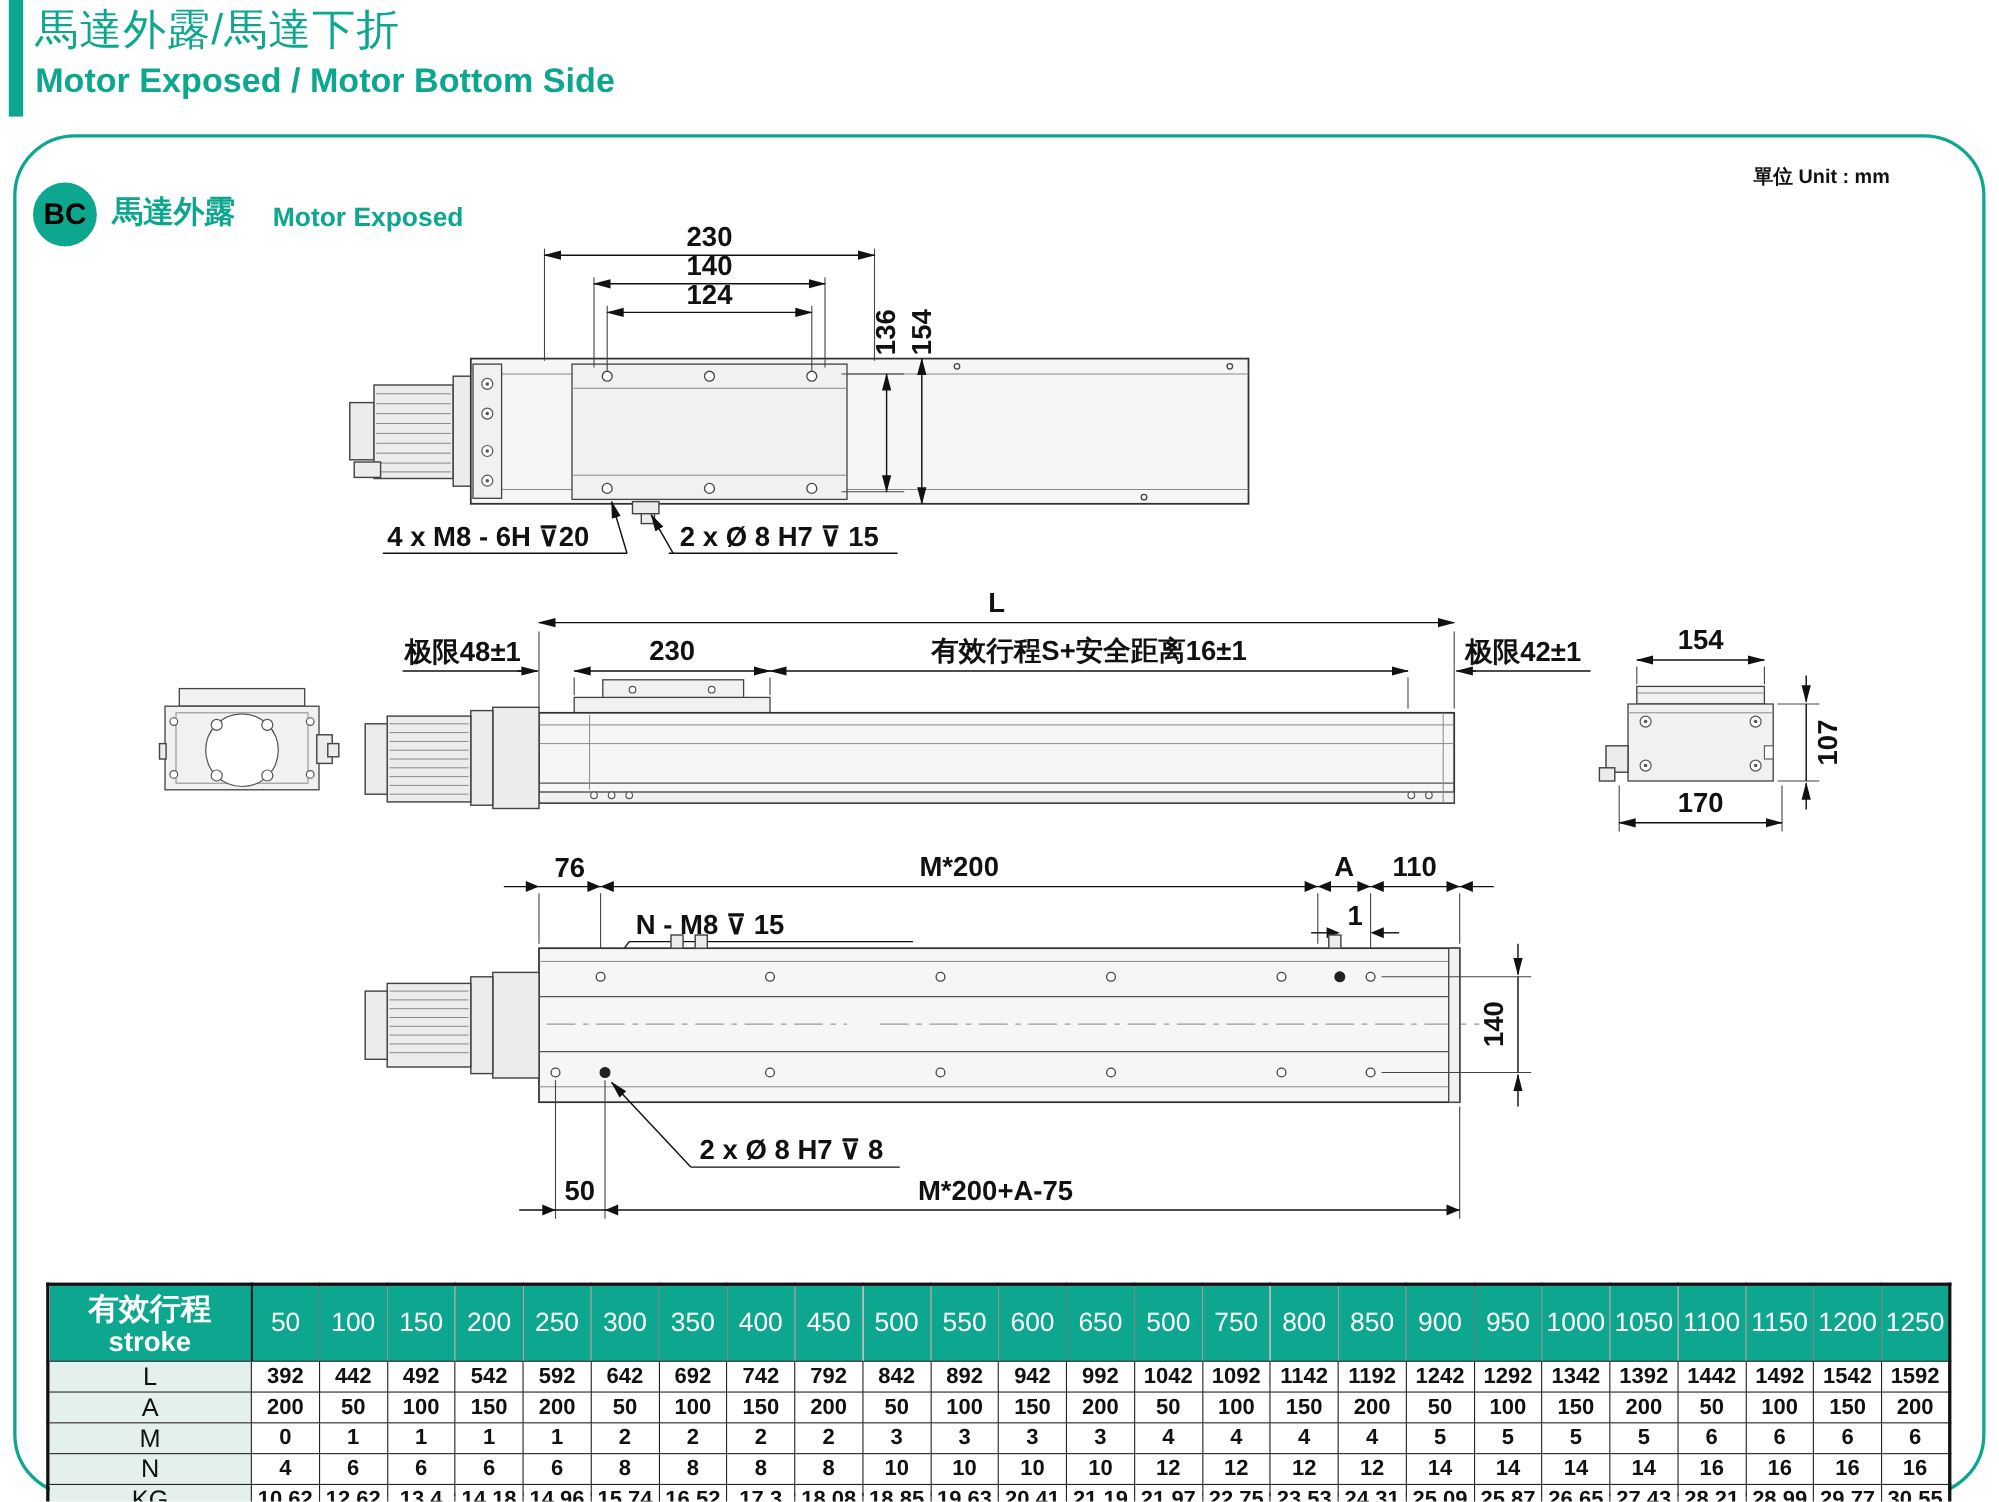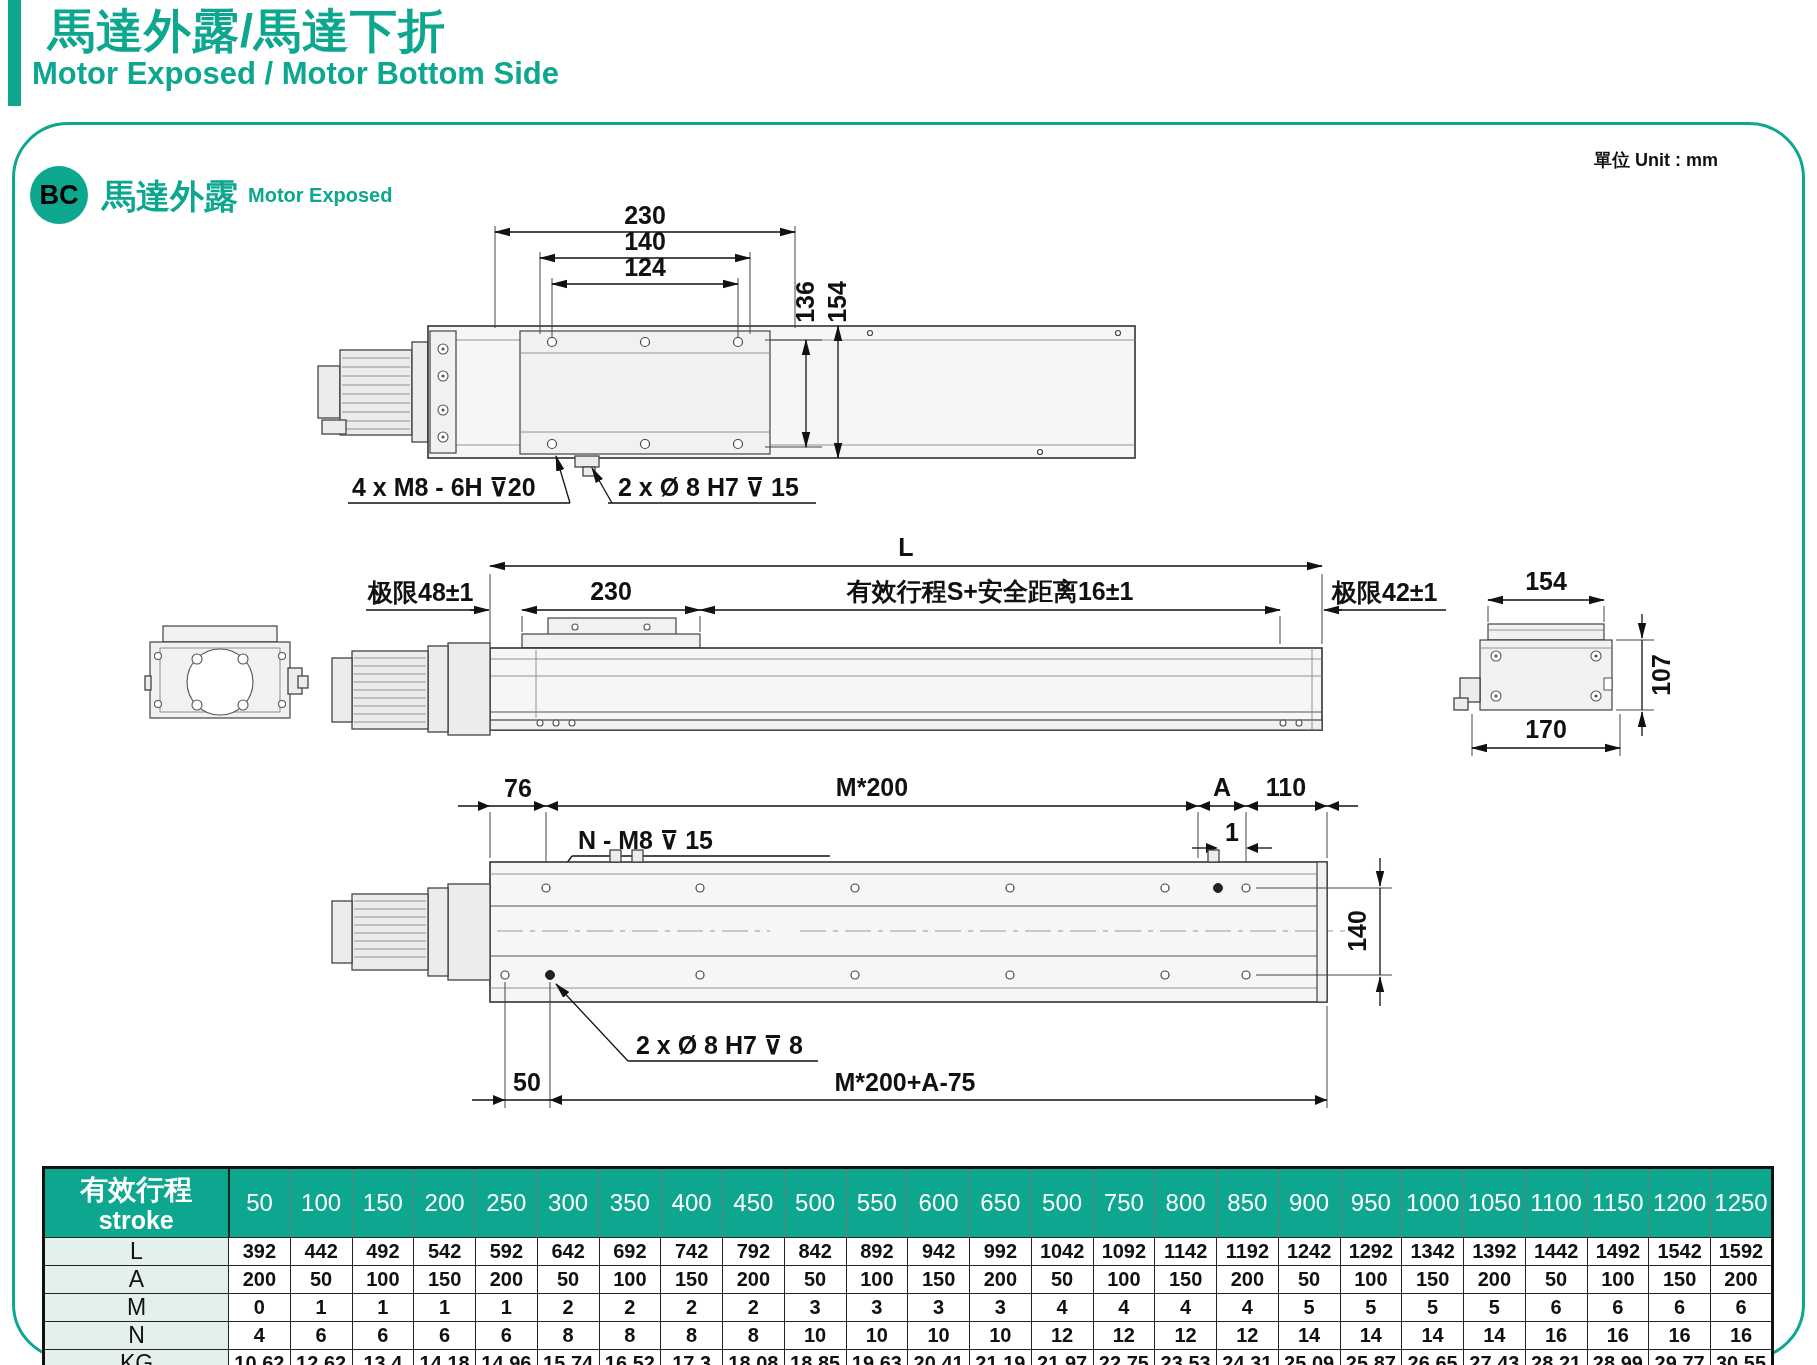--- a/index.html
+++ b/index.html
@@ -4,28 +4,28 @@
 <style>
   :root{
     --teal:#0ca78e;
     --row-label-bg:#e4f0ec;
     --line:#111;
   }
   *{margin:0;padding:0;box-sizing:border-box}
   html,body{width:1817px;height:1365px;background:#fff;font-family:"Liberation Sans",sans-serif;position:relative;overflow:hidden}
 
   .accent-bar{position:absolute;left:8px;top:0;width:13px;height:106px;background:var(--teal)}
-  .title-zh{position:absolute;left:48px;top:0px;font-size:47px;font-weight:bold;color:var(--teal);letter-spacing:1px}
+  .title-zh{position:absolute;left:32px;top:0px;font-size:39px;font-weight:normal;color:var(--teal);letter-spacing:1px}
   .title-en{position:absolute;left:32px;top:56px;font-size:31px;font-weight:bold;color:var(--teal)}
 
   .panel{position:absolute;left:12px;top:122px;width:1793px;height:1238px;border:3px solid var(--teal);border-radius:56px;background:#fff}
 
   .badge{position:absolute;left:30px;top:166px;width:58px;height:58px;border-radius:50%;background:var(--teal);color:#000000;font-size:27px;font-weight:bold;display:flex;align-items:center;justify-content:center}
-  .section-zh{position:absolute;left:102px;top:174px;font-size:34px;font-weight:bold;color:var(--teal)}
-  .section-en{position:absolute;left:248px;top:184px;font-size:20px;font-weight:bold;color:var(--teal)}
+  .section-zh{position:absolute;left:102px;top:174px;font-size:28px;font-weight:bold;color:var(--teal)}
+  .section-en{position:absolute;left:248px;top:184px;font-size:24px;font-weight:bold;color:var(--teal)}
   .unit-label{position:absolute;left:1594px;top:148px;font-size:18px;font-weight:bold;color:#111}
 
   svg.drawings{position:absolute;left:0;top:0;width:1817px;height:1365px}
   .body{fill:#f6f6f6;stroke:#333;stroke-width:1.6}
   .part{fill:#ececec;stroke:#444;stroke-width:1.3}
   .part2{fill:#f1f1f1;stroke:#444;stroke-width:1.2}
   .thin{stroke:#888;stroke-width:0.9;fill:none}
   .med{stroke:#555;stroke-width:1.2;fill:none}
   .ext{stroke:#444;stroke-width:1;fill:none}
   .dim{stroke:#111;stroke-width:1.3;fill:none}

